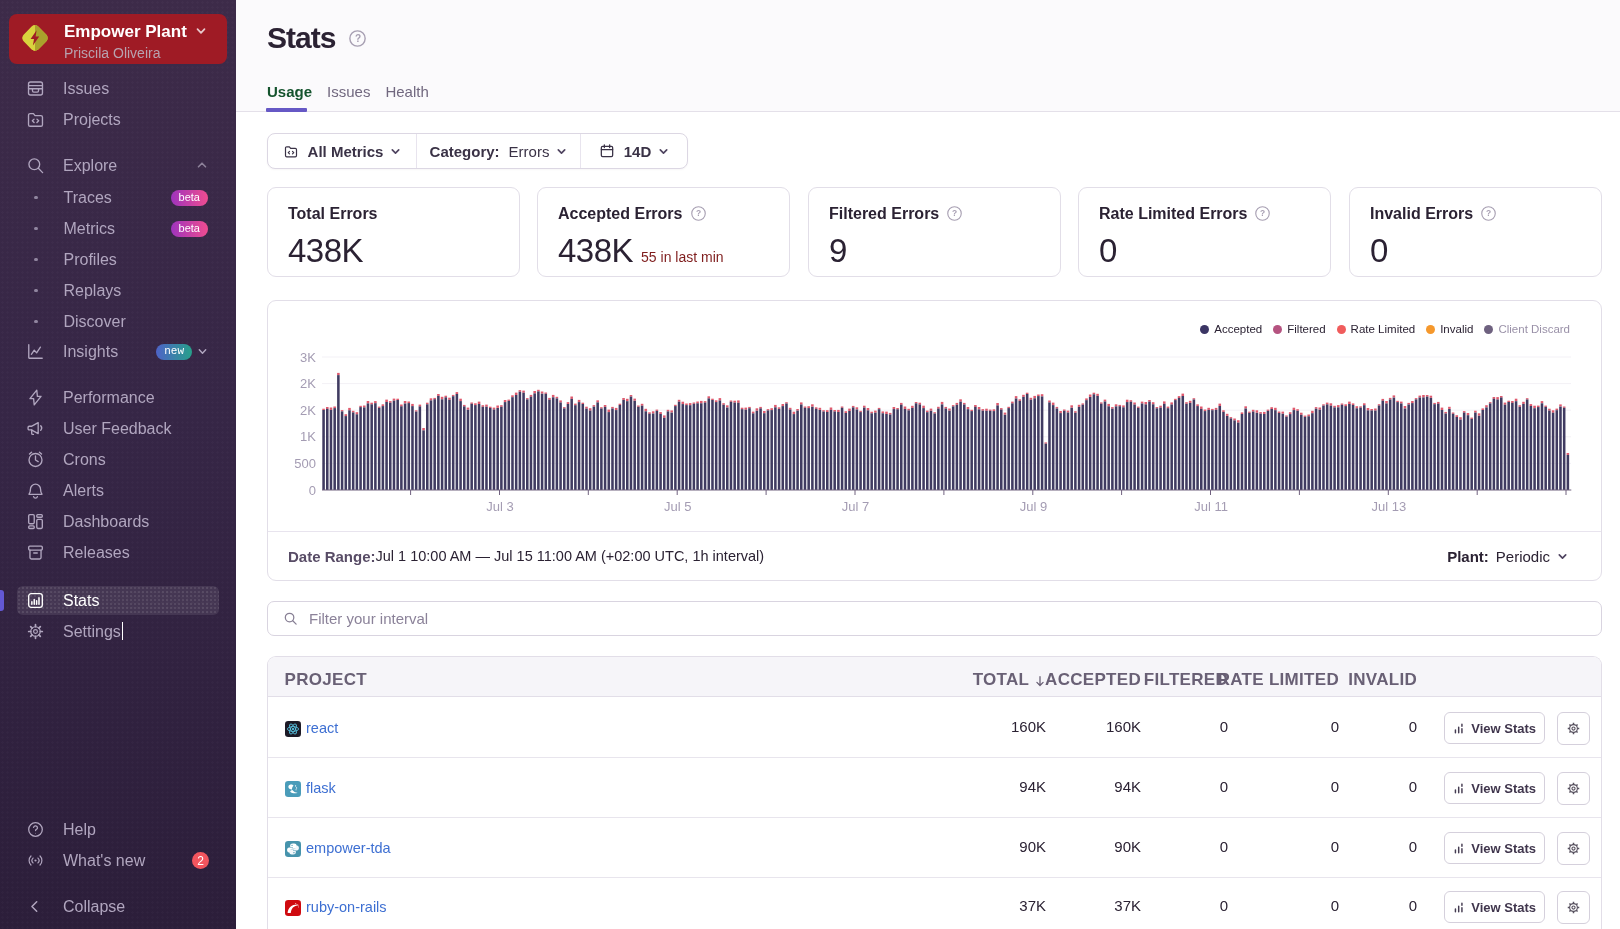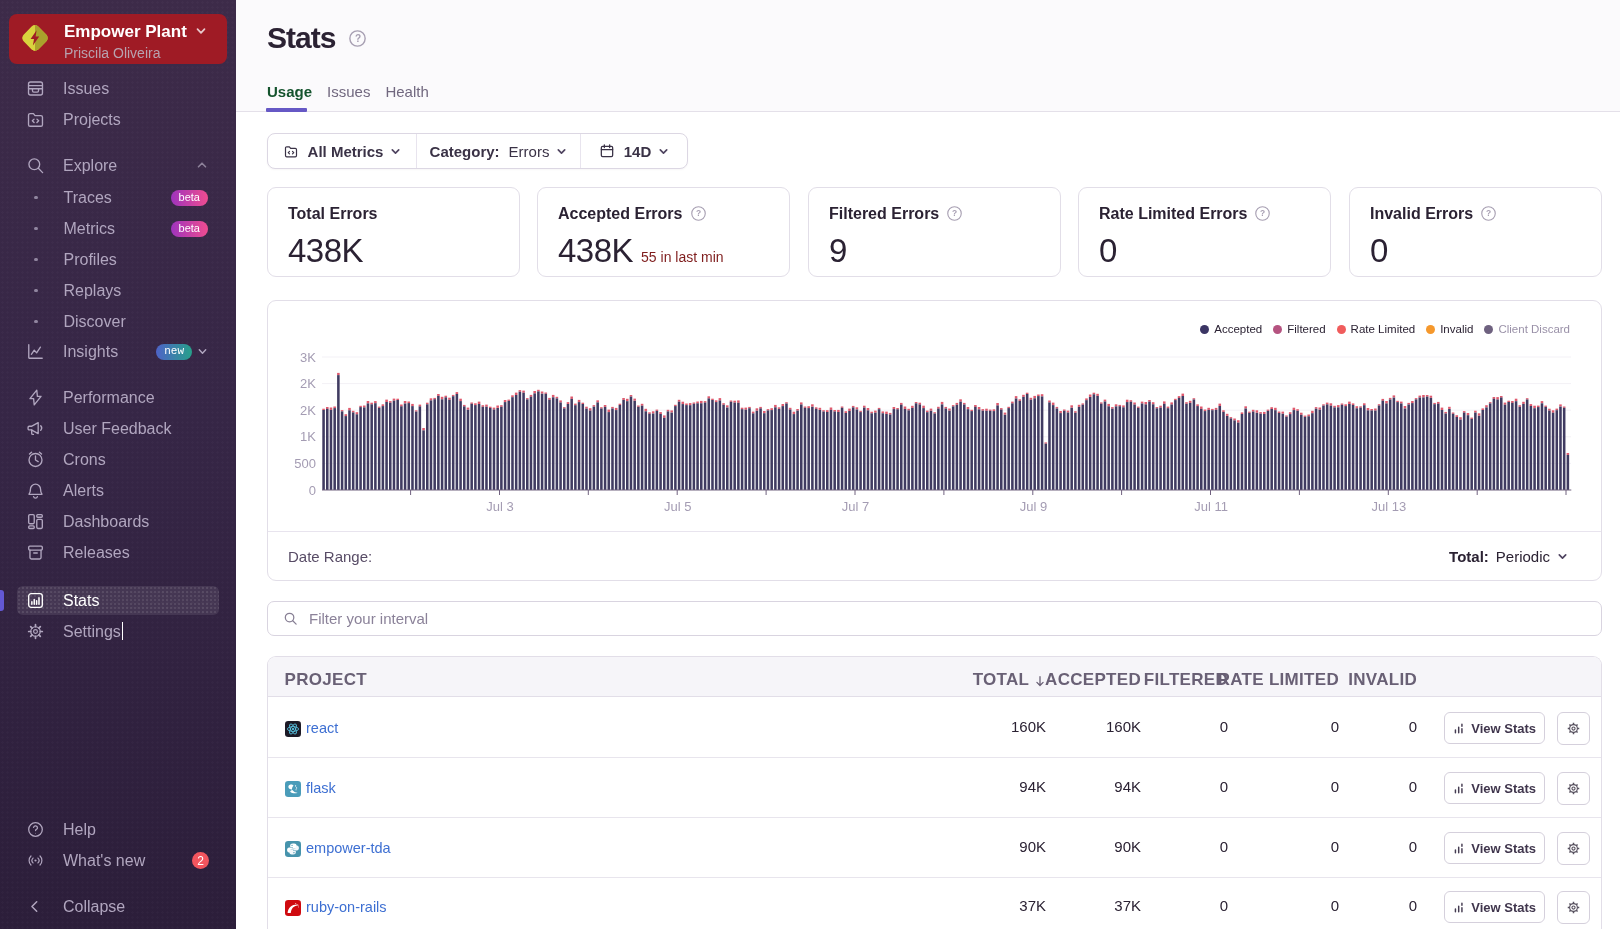--- a/index.html
+++ b/index.html
@@ -45,21 +45,21 @@
 .card h3 { font-size:16px; color:#2b2233; font-weight:bold; }
 .card .val { font-size:33px; color:#2b2233; margin-top:9px; letter-spacing:-0.5px; }
 .card .sub { font-size:14px; color:#7f1d1d; margin-left:8px; letter-spacing:0; }
 
 #chartpanel { position:absolute; left:267px; top:300px; width:1335px; height:281px; border:1px solid #e2dee8; border-radius:9px; background:#fff; }
 #legend { position:absolute; right:31px; top:22px; display:flex; align-items:center; font-size:11.5px; color:#2b2233; }
 .litem { display:flex; align-items:center; margin-left:11px; }
 .litem:first-child { margin-left:0; }
 .ldot { width:9px; height:9px; border-radius:50%; margin-right:5px; }
 #chartfoot { position:absolute; left:0; bottom:0; width:100%; height:49px; border-top:1px solid #e8e4ee; display:flex; align-items:center; padding:0 20px; font-size:15px; }
-#chartfoot .dr { color:#584c66; font-weight:normal; }
+#chartfoot .dr { color:#584c66; font-weight:bold; }
 #chartfoot .drv { color:#2b2233; font-size:14.5px; }
 #chartfoot .typ { margin-left:auto; margin-right:13px; color:#2b2233; }
 #chartfoot .typ b { margin-right:7px; }
 
 #searchbox { position:absolute; left:267px; top:601px; width:1335px; height:35px; border:1px solid #d9d4e0; border-radius:7px; background:#fff; display:flex; align-items:center; padding:0 15px; }
 #searchbox .ph { color:#8b8299; font-size:15px; margin-left:11px; }
 
 #table { position:absolute; left:267px; top:656px; width:1335px; height:273px; border:1px solid #e2dee8; border-radius:9px 9px 0 0; border-bottom:none; background:#fff; overflow:hidden; }
 #thead { position:absolute; left:0; top:0; width:100%; height:40px; background:#f6f5f9; border-bottom:1px solid #e2dee8; color:#696075; font-size:17px; font-weight:bold; letter-spacing:0.3px; }
 #thead span { position:absolute; top:13px; }
@@ -1017,21 +1017,22 @@
 </svg>
   <div id="legend">
     <span class="litem"><span class="ldot" style="background:#3b3564"></span>Accepted</span>
     <span class="litem"><span class="ldot" style="background:#b55380"></span>Filtered</span>
     <span class="litem"><span class="ldot" style="background:#f05c5c"></span>Rate Limited</span>
     <span class="litem"><span class="ldot" style="background:#f5982c"></span>Invalid</span>
     <span class="litem" style="color:#9a91a8"><span class="ldot" style="background:#6e617f"></span>Client Discard</span>
   </div>
   <div id="chartfoot">
     <span class="dr">Date Range:</span>
-    <span class="typ"><b>Total:</b>Periodic<svg width="11" height="11" viewBox="0 0 12 12" fill="none" stroke="#4f4460" stroke-width="1.8" stroke-linecap="round" stroke-linejoin="round" style="margin-left:7px">
+    <span class="drv">Jul 1 10:00 AM — Jul 15 11:00 AM (+02:00 UTC, 1h interval)</span>
+    <span class="typ"><b>Plant:</b>Periodic<svg width="11" height="11" viewBox="0 0 12 12" fill="none" stroke="#4f4460" stroke-width="1.8" stroke-linecap="round" stroke-linejoin="round" style="margin-left:7px">
           <path d="M2.5 4.2L6 7.8l3.5-3.6"></path>
         </svg></span>
   </div>
 </div>
 
 <div id="searchbox">
   <svg width="15" height="15" viewBox="0 0 24 24" fill="none" stroke="#877f94" stroke-width="2" stroke-linecap="round">
       <circle cx="10.5" cy="10.5" r="6.8"></circle>
       <path d="M15.6 15.6L21 21"></path>
     </svg>

